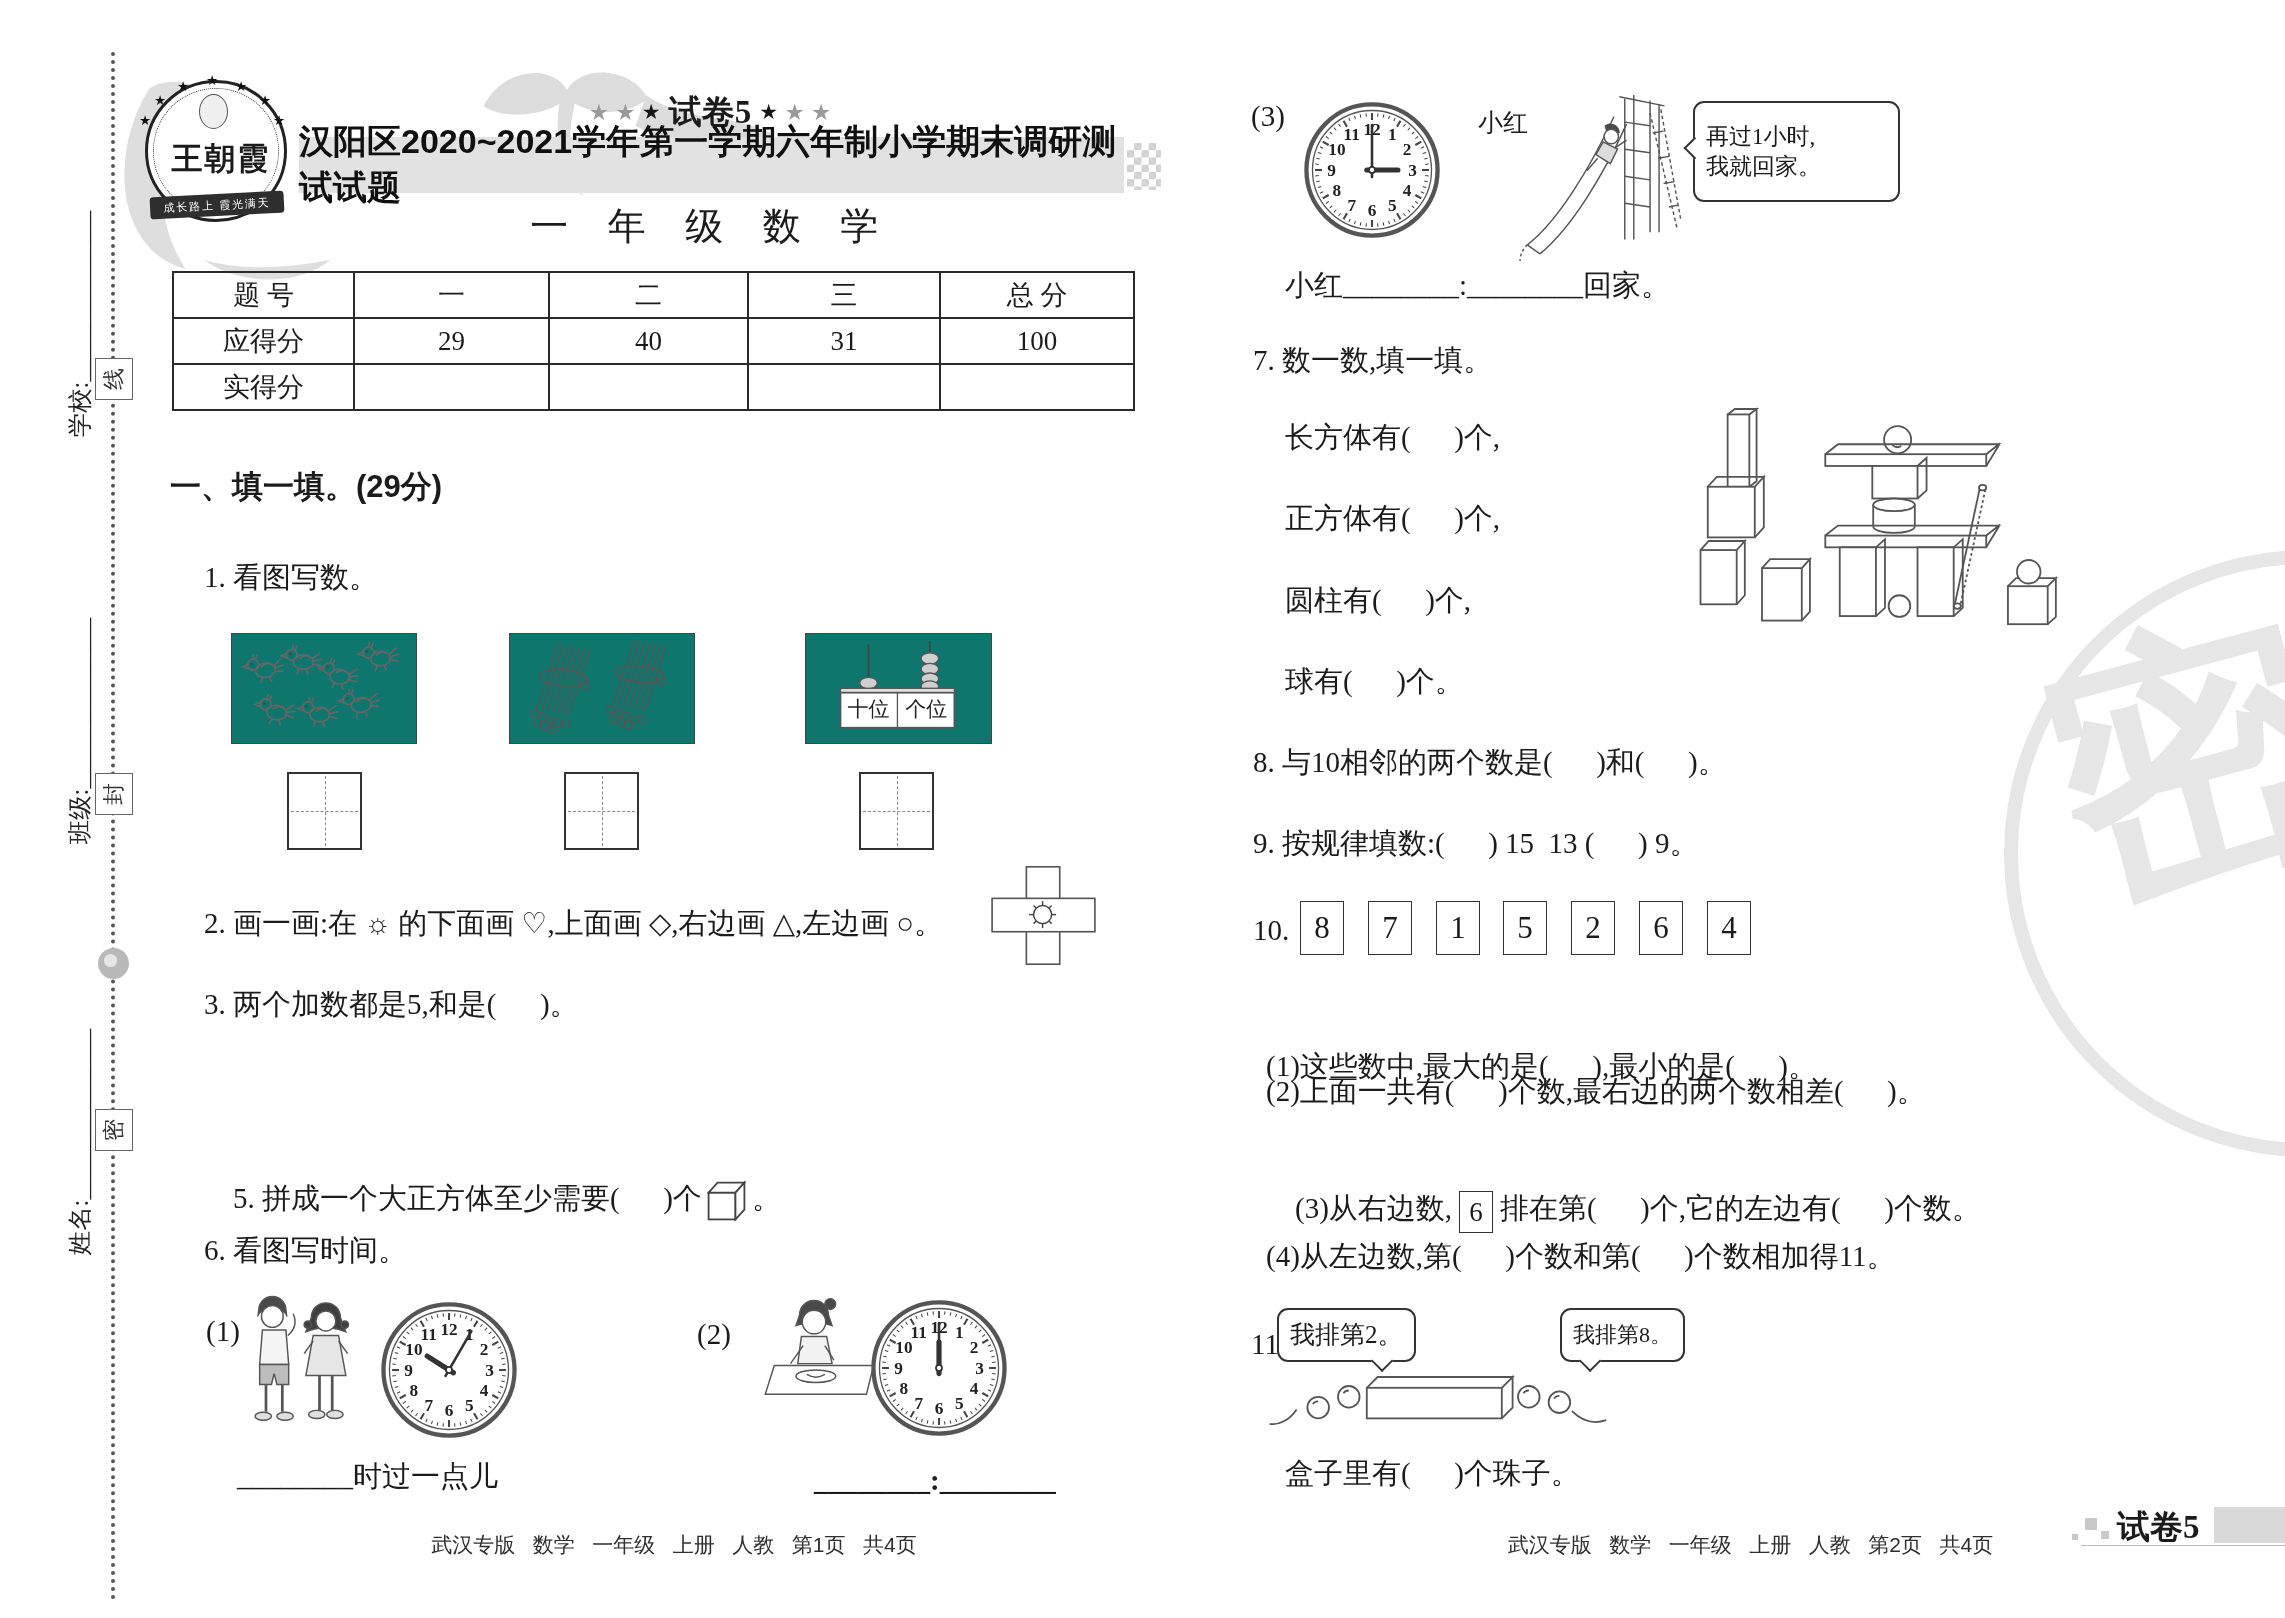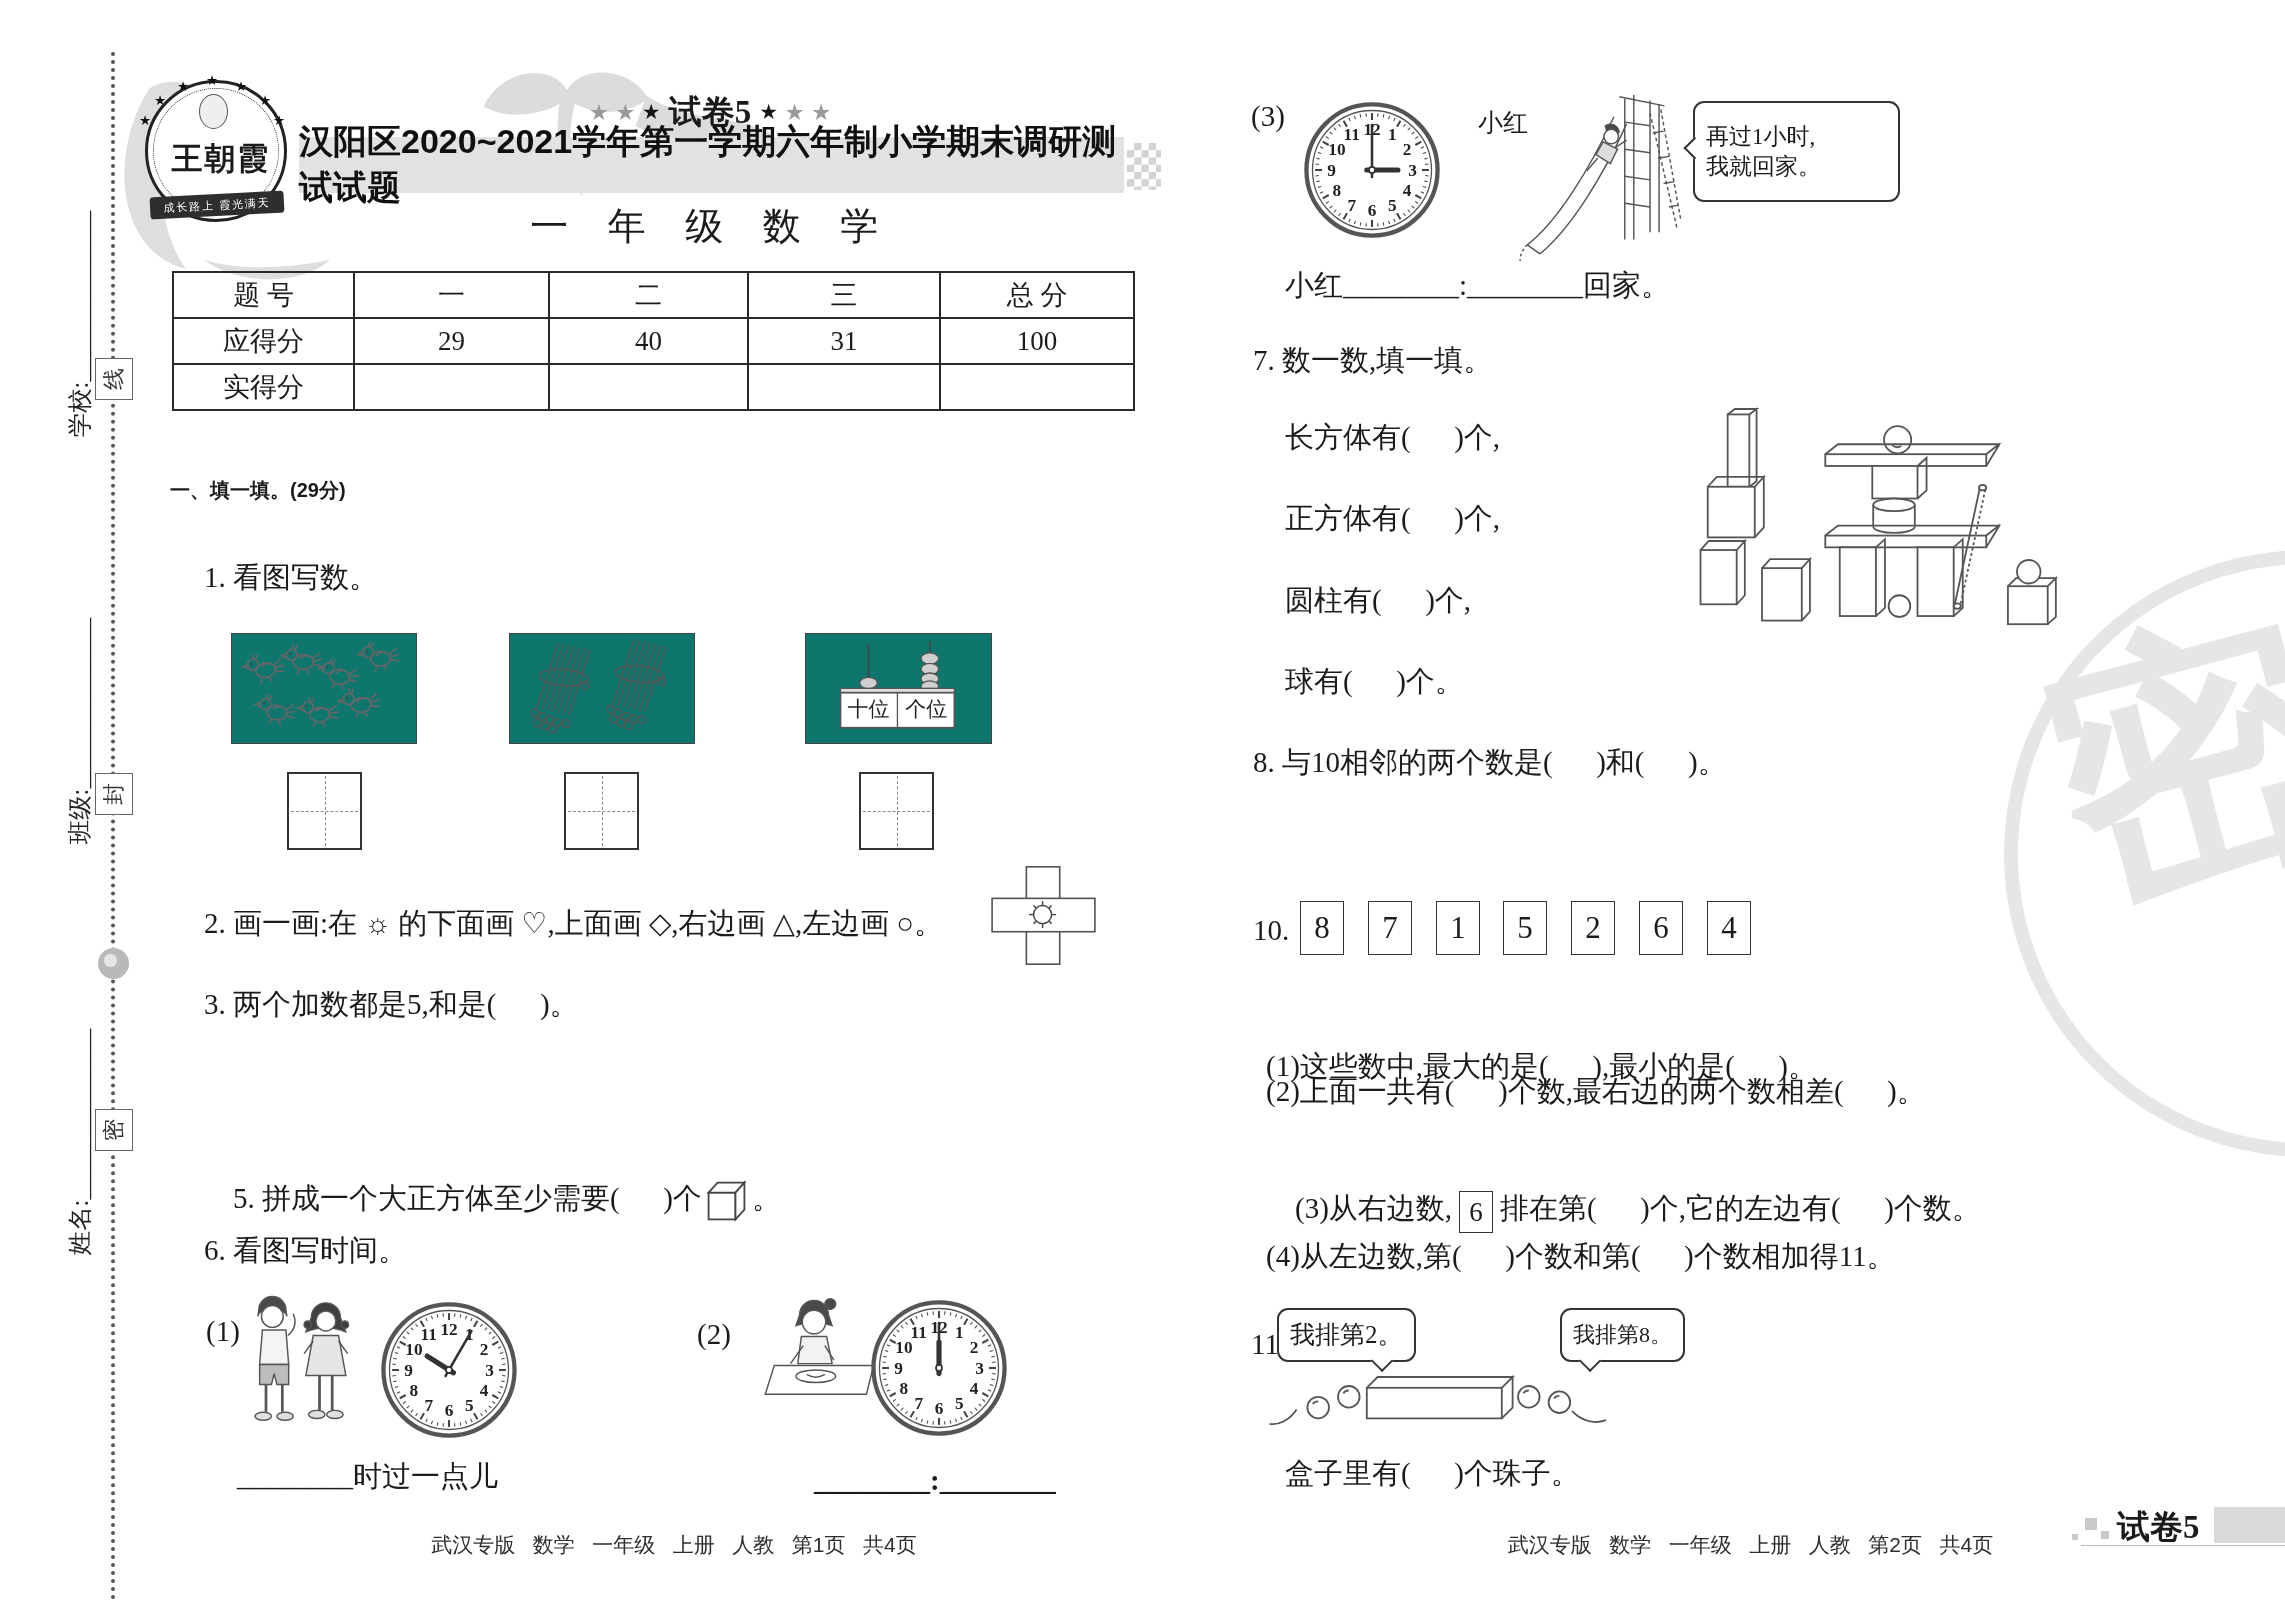--- a/index.html
+++ b/index.html
@@ -220,21 +220,21 @@
       <td>实得分</td>
       <td></td>
       <td></td>
       <td></td>
       <td></td>
     </tr>
   </tbody>
     </table>
 
   
-  <div class="q hei bold" style="left:170px;top:478px;font-size:20px">一、填一填。(29分)</div>
+  <div class="q hei bold" style="left:170px;top:468px;font-size:31px">一、填一填。(29分)</div>
   <div class="q" style="left:204px;top:559px">1. 看图写数。</div>
 
   
   <div class="pic" style="left:231px;top:633px;width:184px;height:109px">
     <svg width="180" height="106" viewBox="0 0 199 117">
       <use href="#bird" transform="translate(14,26) rotate(-8)"></use>
       <use href="#bird" transform="translate(58,14)"></use>
       <use href="#bird" transform="translate(100,28) rotate(6)"></use>
       <use href="#bird" transform="translate(142,12) rotate(-5)"></use>
       <use href="#bird" transform="translate(30,68) rotate(5)"></use>
@@ -647,20 +647,21 @@
         <path d="M327,87 L299,217" fill="none"></path>
       <ellipse cx="330" cy="87" rx="4" ry="3"></ellipse>
         <ellipse cx="302" cy="218" rx="4" ry="3"></ellipse>
       <rect x="358" y="196" width="44" height="42"></rect>
         <path d="M358,196 L367,187 L411,187 L402,196 M402,196 L411,187 L411,230 L402,238" fill="none"></path>
       <circle cx="381" cy="180" r="13"></circle>
     </g>
   </svg>
 
   <div class="q" style="left:1253px;top:744px">8. 与10相邻的两个数是(      )和(      )。</div>
+  <div class="q" style="left:1253px;top:825px">9. 按规律填数:(      ) 15  13 (      ) 9。</div>
 
   <div class="q" style="left:1253px;top:912px">10.</div>
   <div class="digitbox" style="left:1300px;top:901px">8</div>
   <div class="digitbox" style="left:1368px;top:901px">7</div>
   <div class="digitbox" style="left:1436px;top:901px">1</div>
   <div class="digitbox" style="left:1503px;top:901px">5</div>
   <div class="digitbox" style="left:1571px;top:901px">2</div>
   <div class="digitbox" style="left:1639px;top:901px">6</div>
   <div class="digitbox" style="left:1707px;top:901px">4</div>
 

